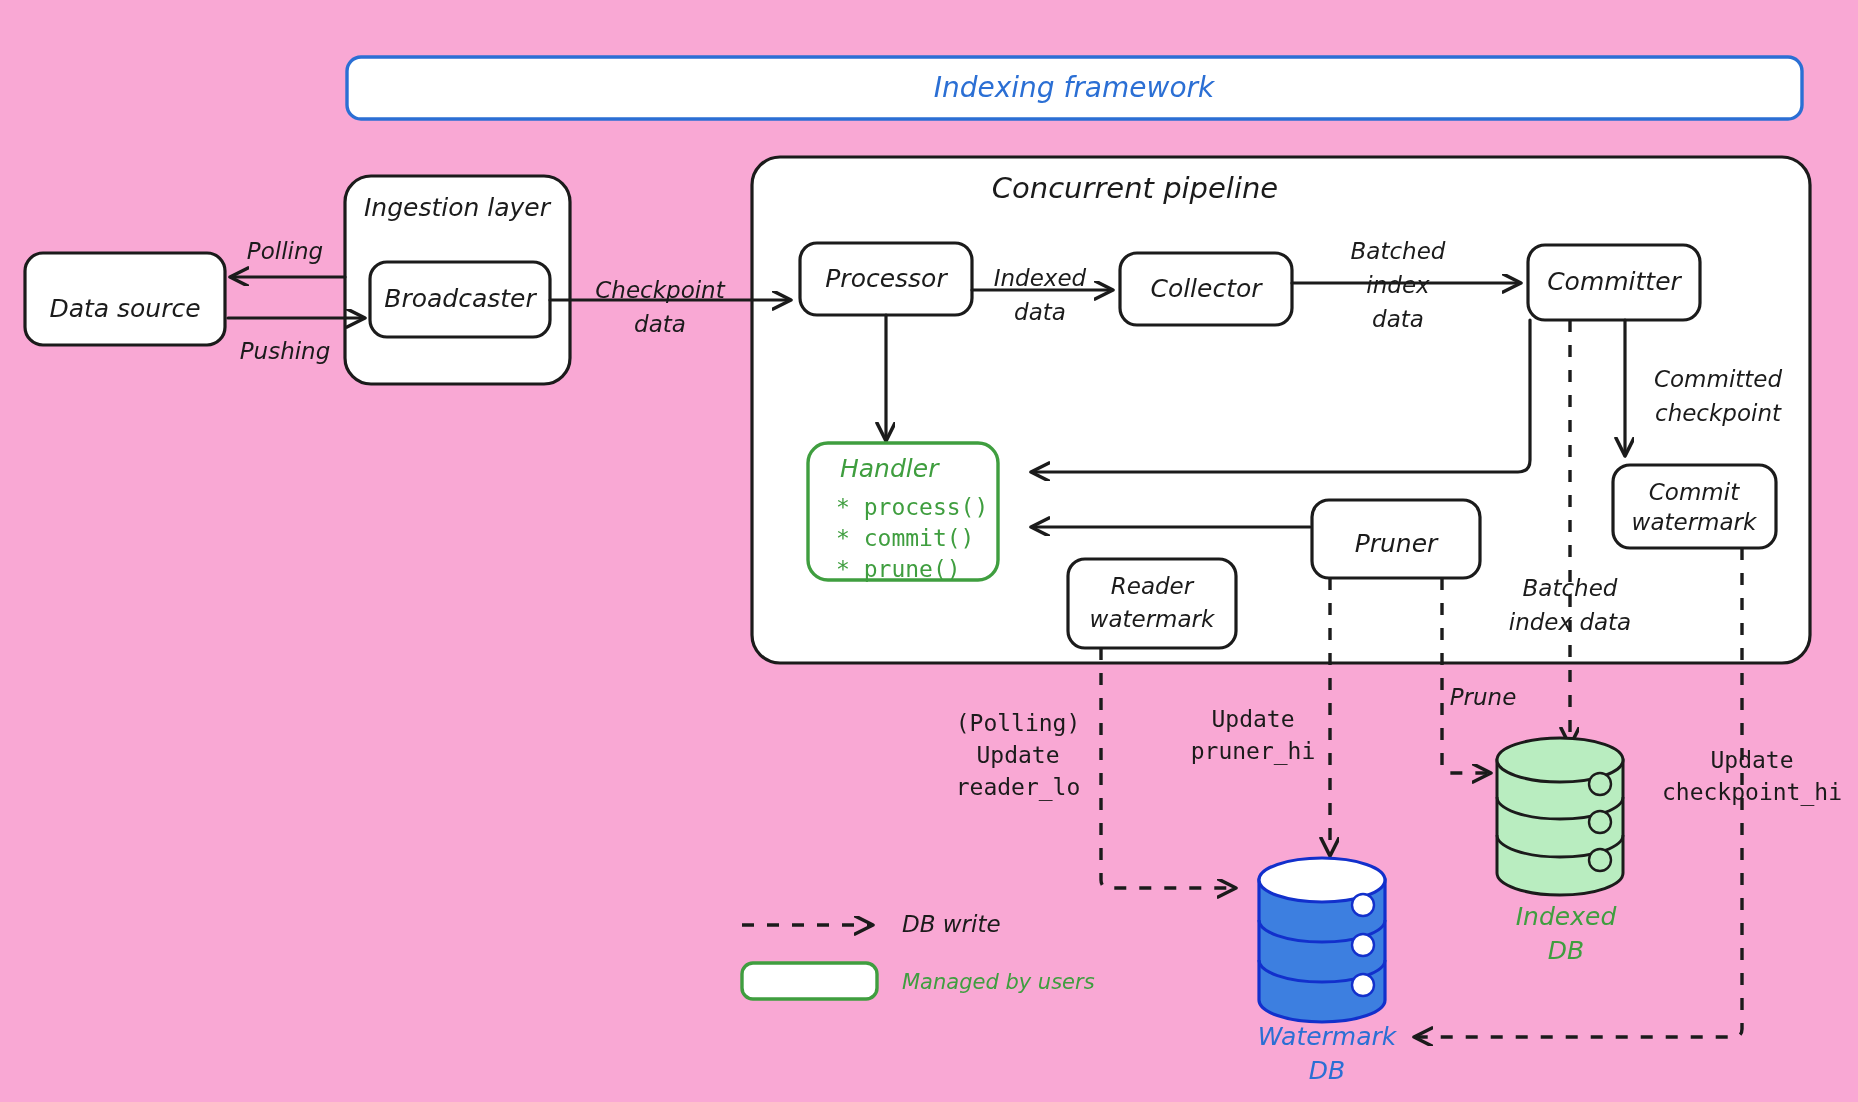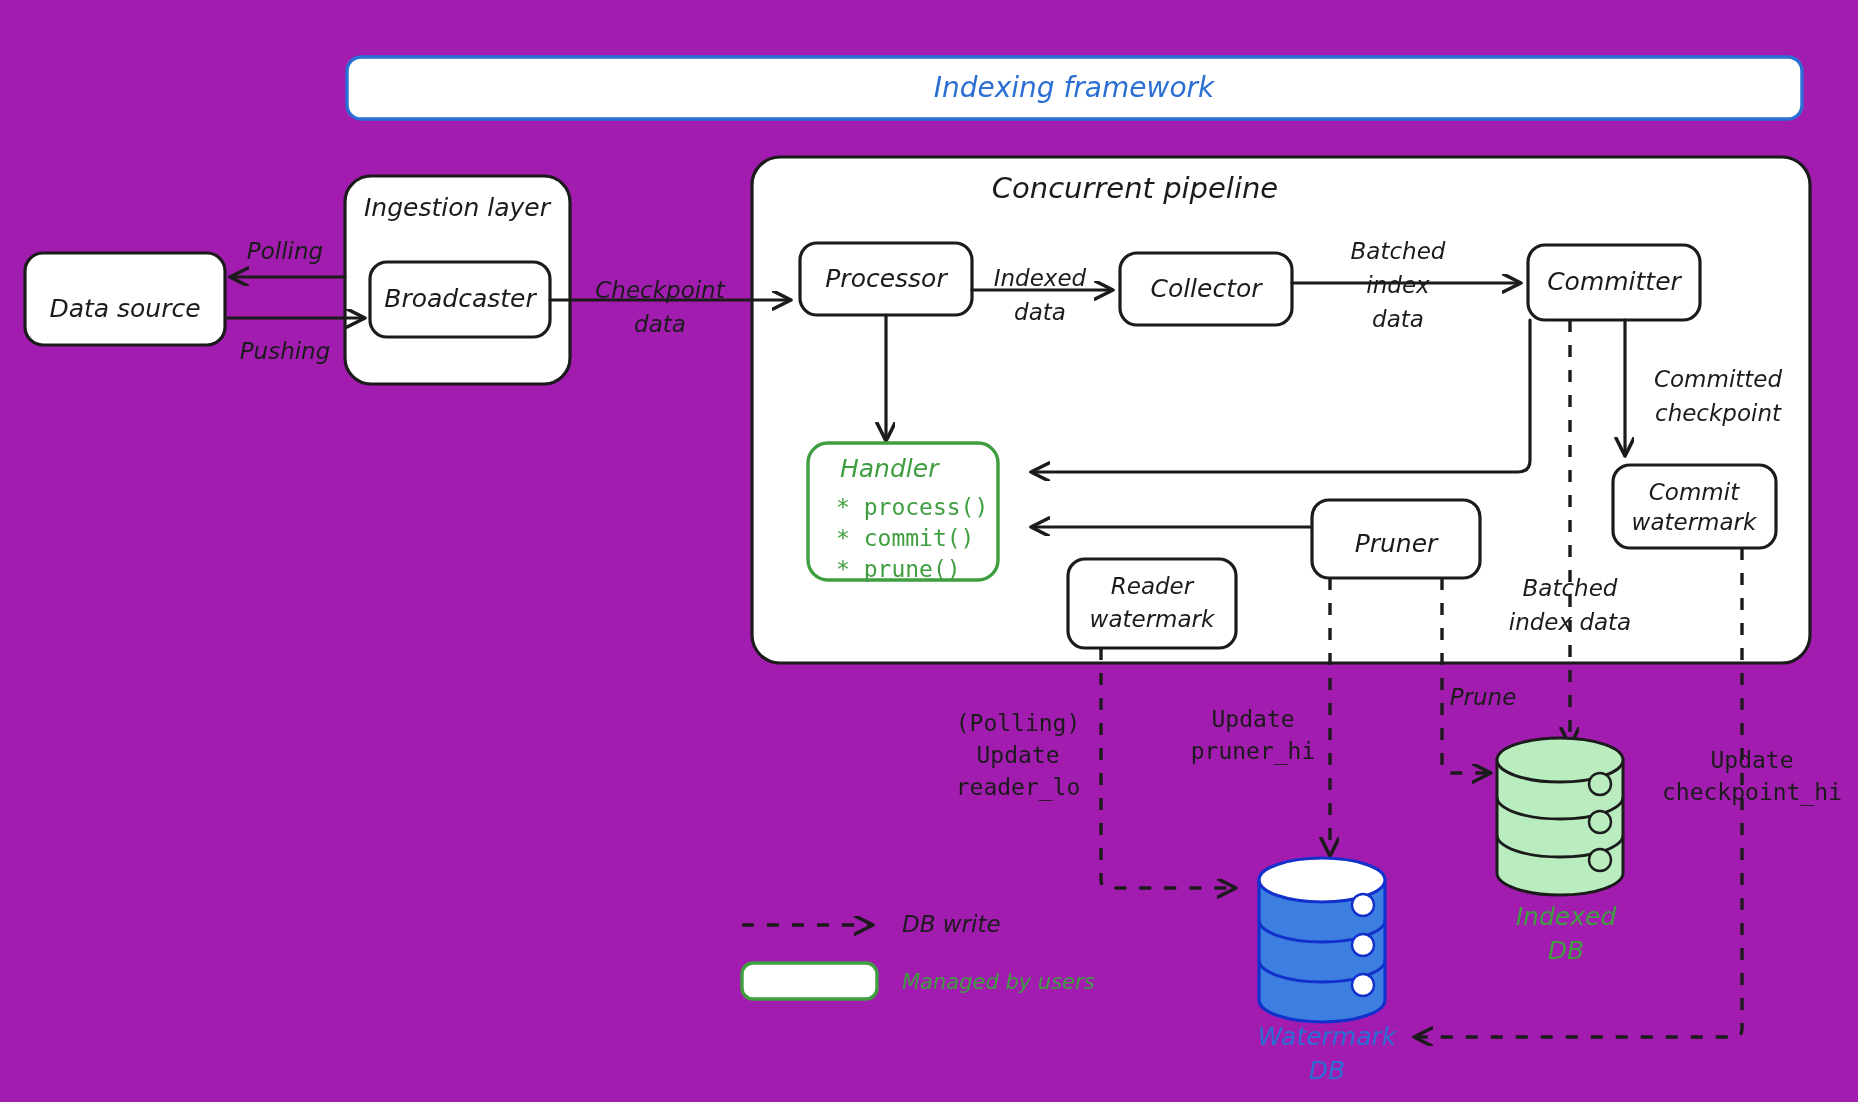--- a/index.html
+++ b/index.html
@@ -1,17 +1,17 @@
 <!DOCTYPE html>
 <html><head>
 <meta charset="utf-8">
 <style>
   html,body{margin:0;padding:0;background:#ffffff;}
   body{width:1858px;height:1102px;overflow:hidden;font-family:"DejaVu Sans",sans-serif;}
-  #stage{position:relative;width:1858px;height:1102px;background:#a21caf;}
+  #stage{position:relative;width:1858px;height:1102px;background:#f9a8d4;}
   svg#canvas{position:absolute;left:0;top:0;width:1858px;height:1102px;}
   text{dominant-baseline:middle;}
   .t-hand{font-family:"DejaVu Sans",sans-serif;font-size:25px;fill:#1b1b1b;font-style:italic;}
   .t-hand-lg{font-family:"DejaVu Sans",sans-serif;font-size:29px;fill:#1b1b1b;font-style:italic;}
   .t-hand-sm{font-family:"DejaVu Sans",sans-serif;font-size:23px;fill:#1b1b1b;font-style:italic;}
   .t-mono{font-family:"DejaVu Sans Mono",monospace;font-size:23px;fill:#1b1b1b;}
   .t-mono-g{font-family:"DejaVu Sans Mono",monospace;font-size:23px;fill:#3f9e3f;}
   .t-green{font-family:"DejaVu Sans",sans-serif;font-size:25px;fill:#3f9e3f;font-style:italic;}
   .t-green-sm{font-family:"DejaVu Sans",sans-serif;font-size:21px;fill:#3f9e3f;font-style:italic;}
   .t-blue{font-family:"DejaVu Sans",sans-serif;font-size:25px;fill:#2b6fd4;font-style:italic;}

